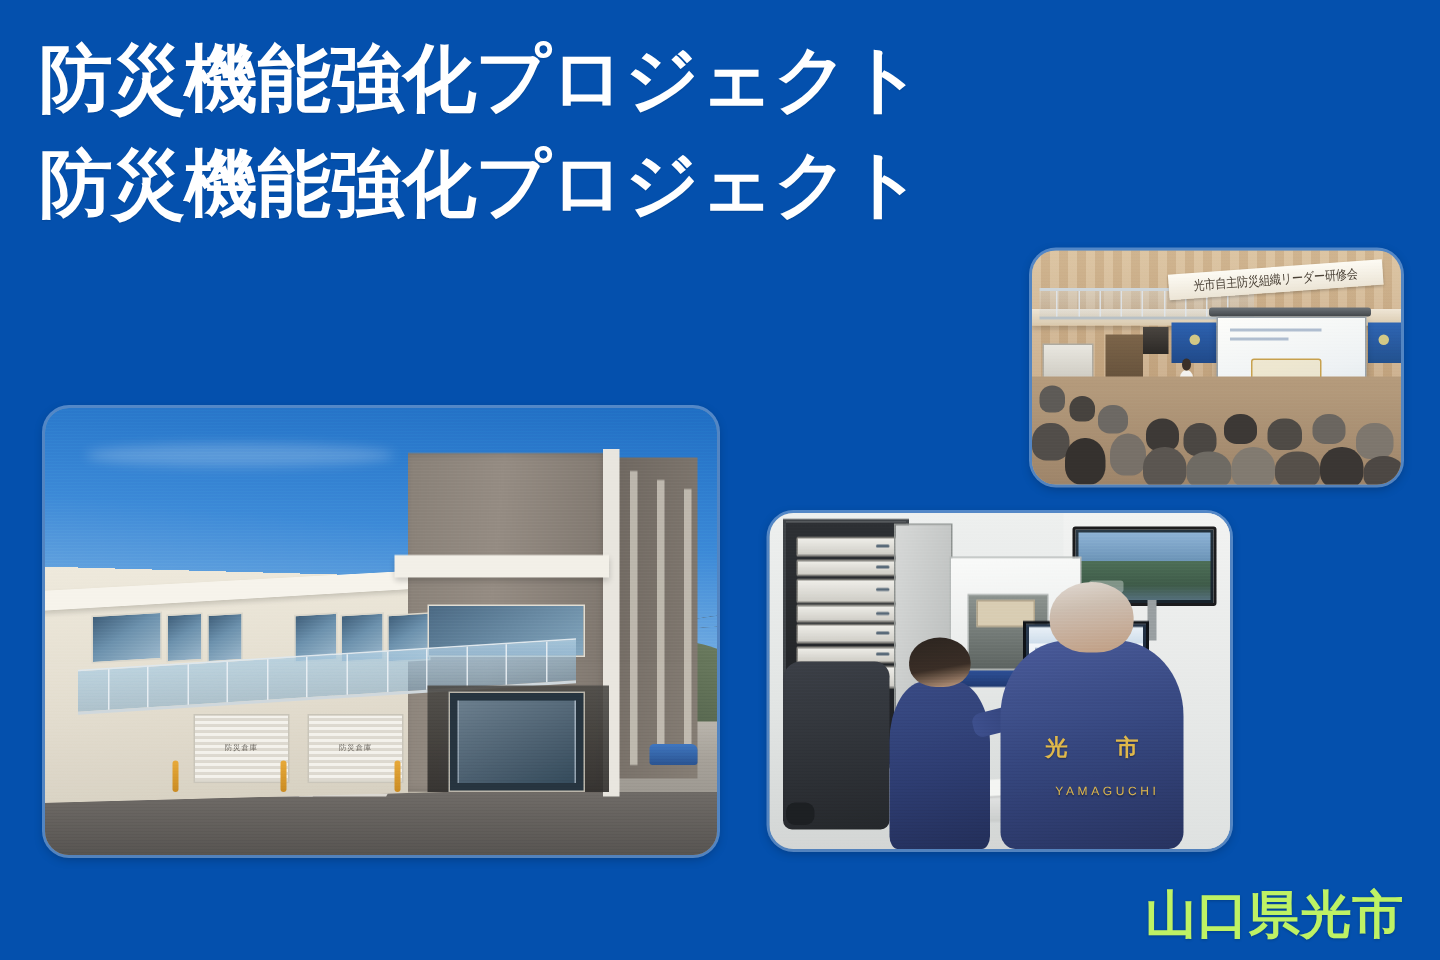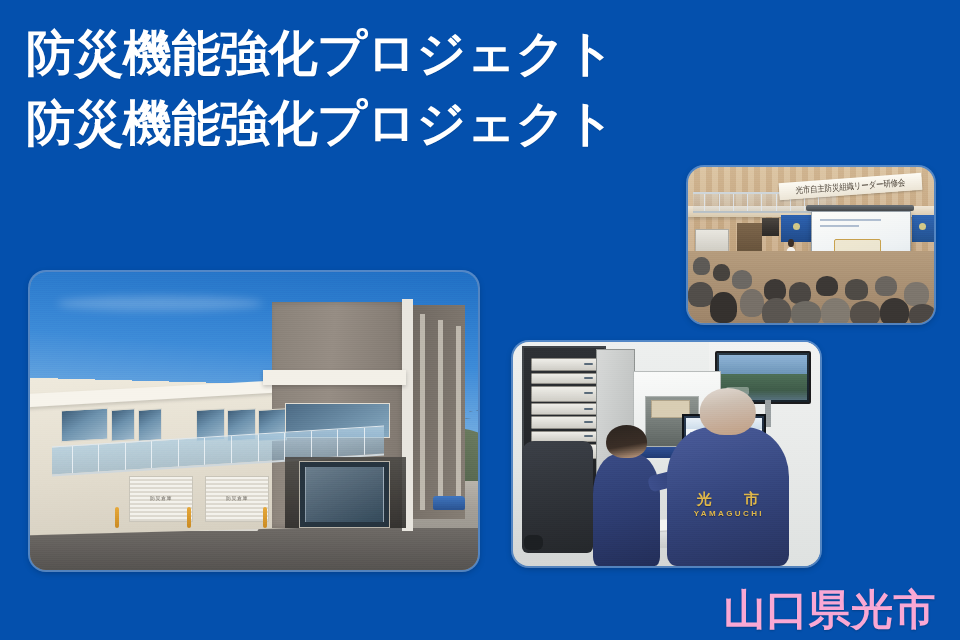--- a/index.html
+++ b/index.html
@@ -33,23 +33,23 @@
     letter-spacing: -0.5px;
     white-space: nowrap;
     text-shadow: 0 1px 1px rgba(0,0,0,0.12);
   }
 
   
   #city-credit {
     position: absolute;
     right: 24px;
     bottom: 10px;
-    color: #f9a8d4;
+    color: #bef264;
     font-weight: 700;
-    font-size: 42px;
+    font-size: 34px;
     line-height: 40px;
     letter-spacing: 0.5px;
     white-space: nowrap;
     text-shadow: 0 1px 2px rgba(0,0,0,0.2);
     z-index: 5;
   }
 
   
   .photo {
     position: absolute;
@@ -438,22 +438,22 @@
   #photo-control .uniform-text {
     position: absolute; left: 50%; top: 46%; transform: translateX(-50%);
     text-align: center; color: #e0b84a; white-space: nowrap;
     text-shadow: 0 1px 1px rgba(0,0,0,.35);
   }
   #photo-control .uniform-kanji {
     font-size: 15px; font-weight: 700; letter-spacing: 14px; padding-left: 14px;
     display: block; line-height: 1;
   }
   #photo-control .uniform-roman {
-    font-size: 8px; font-weight: 700; letter-spacing: 2.4px;
-    display: block; margin-top: 3px; padding-left: 2px;
+    font-size: 8px; font-weight: 400; letter-spacing: 2.4px;
+    display: block; margin-top: 17px; padding-left: 2px; text-align: right;
   }
   #photo-control .arm {
     position: absolute; background: linear-gradient(90deg, #3d4e8c, #2b3a6d);
     border-radius: 6px;
   }
   #photo-control .hand {
     position: absolute; background: #d7b091; border-radius: 40%;
   }
 </style>
 </head>

